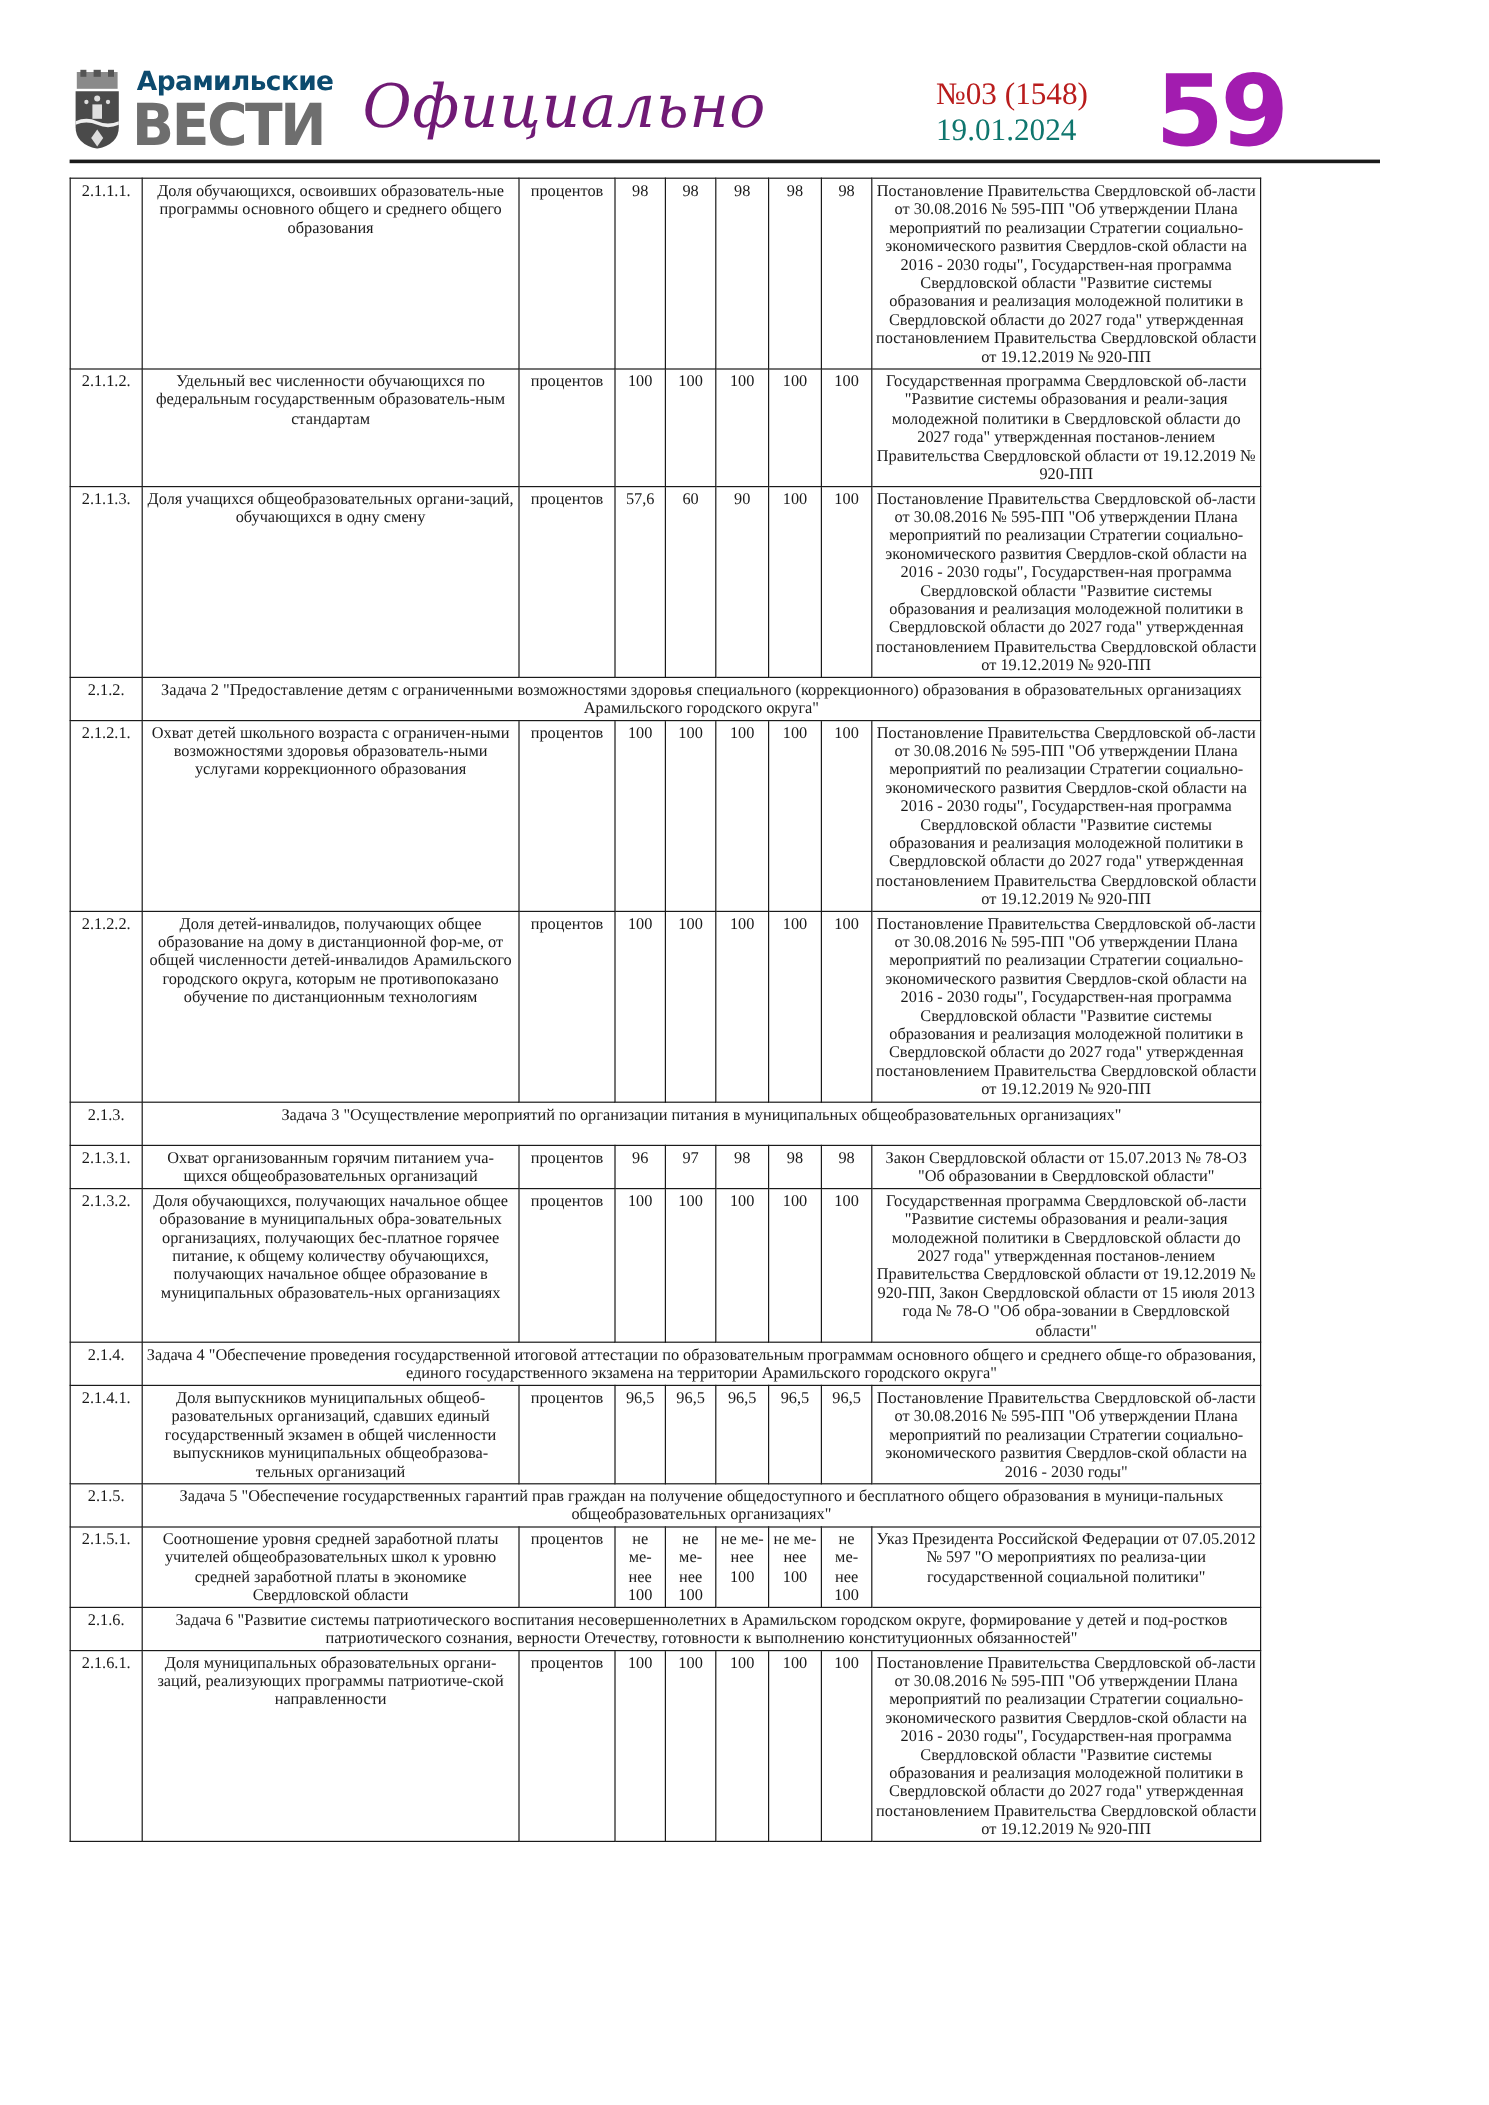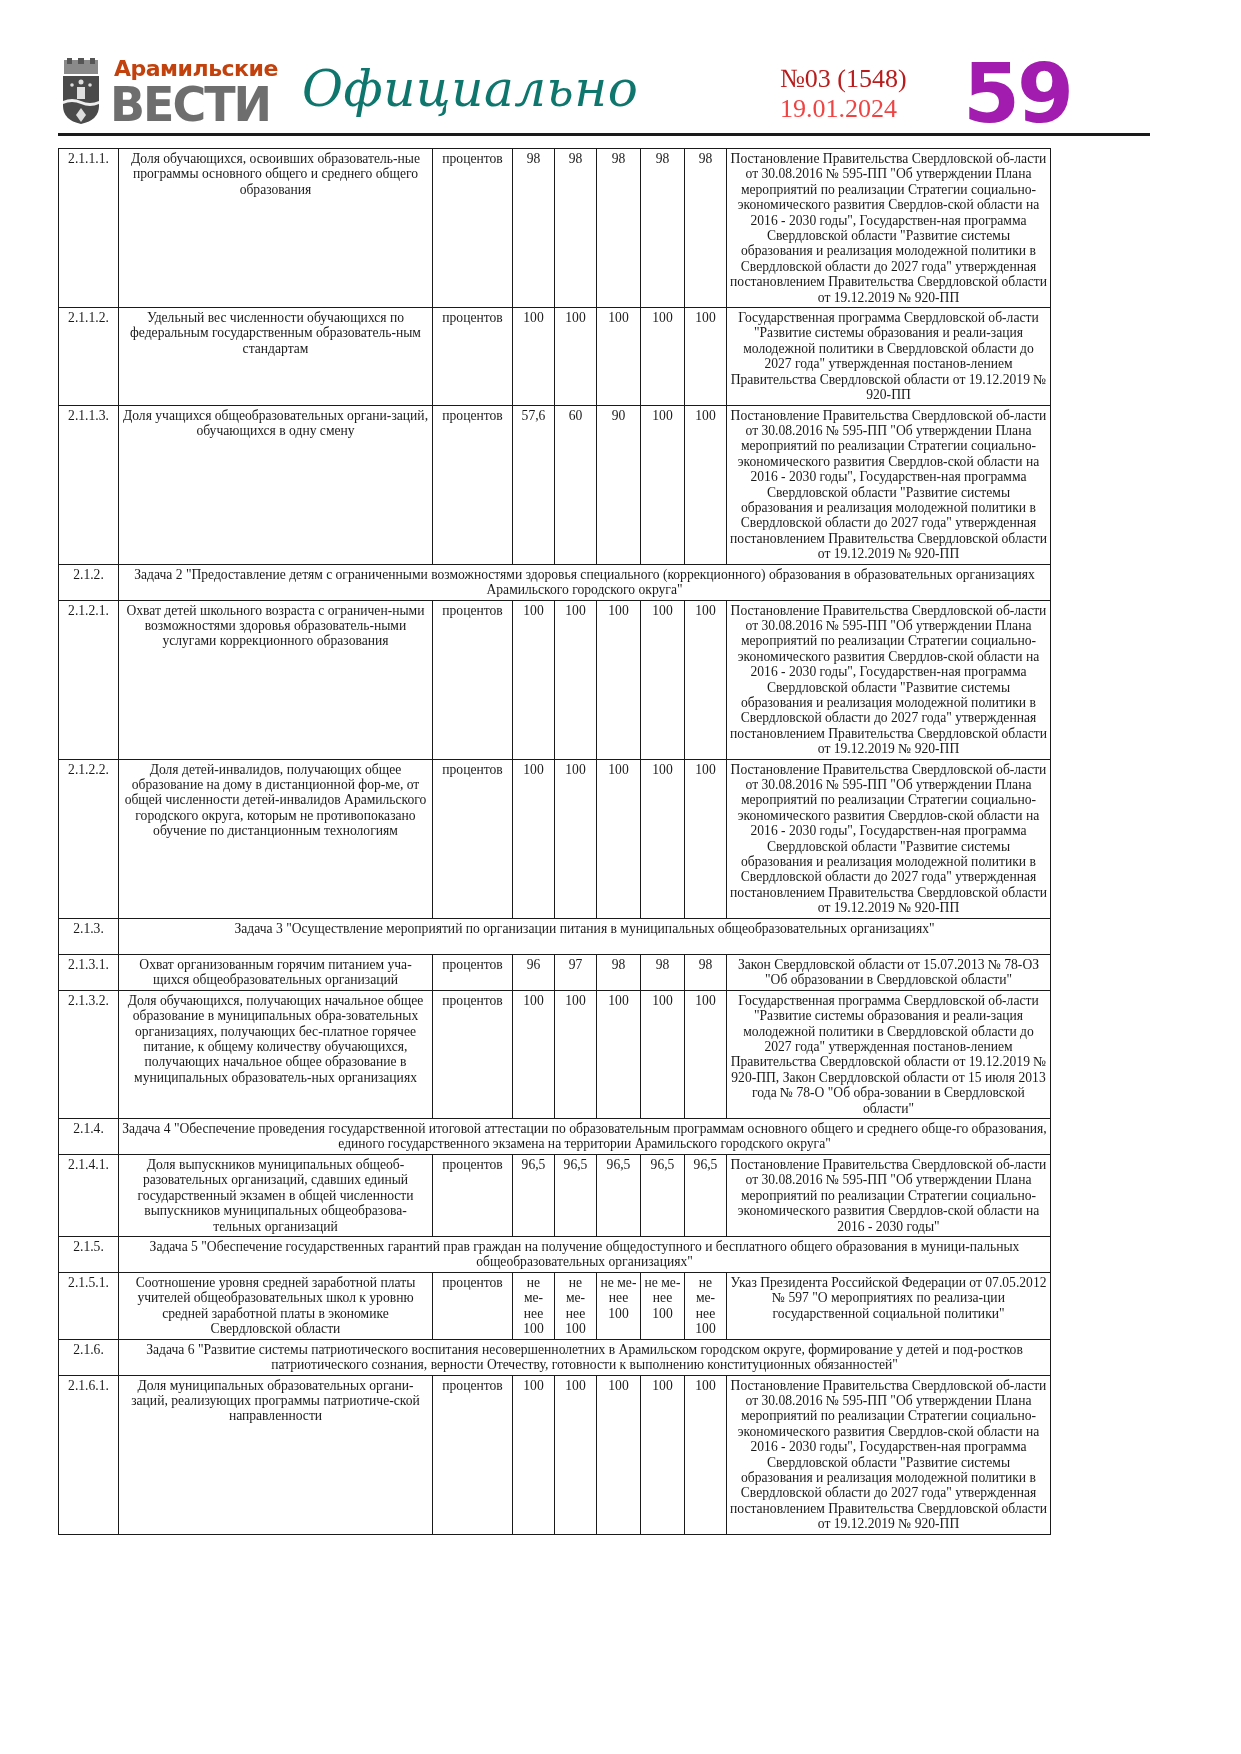--- a/index.html
+++ b/index.html
@@ -1,23 +1,23 @@
 <!DOCTYPE html>
 <html><head>
 <meta charset="utf-8">
 <style>
   html, body { margin: 0; padding: 0; background: #ffffff; }
   body { width: 1241px; height: 1754px; position: relative; overflow: hidden; font-family: "Liberation Serif", "DejaVu Serif", serif; color: #1a1a1a; }
   .header { position: absolute; left: 58px; top: 52px; width: 1092px; height: 80px; }
   .logo-emblem { position: absolute; left: 2px; top: 6px; width: 42px; height: 66px; }
-  .brand-top { position: absolute; left: 56px; top: 4px; font-family: "DejaVu Sans", sans-serif; font-size: 22px; font-weight: bold; color: #c2410c; letter-spacing: -0.5px; }
+  .brand-top { position: absolute; left: 56px; top: 4px; font-family: "DejaVu Sans", sans-serif; font-size: 22px; font-weight: bold; color: #0c4a6e; letter-spacing: -0.5px; }
   .brand-main { position: absolute; left: 52px; top: 24px; font-family: "DejaVu Sans", sans-serif; font-size: 46px; font-weight: bold; color: #6e6e6e; letter-spacing: -2px; transform: scaleY(1.05); transform-origin: top left; }
-  .section-title { position: absolute; left: 244px; top: 8px; font-family: "DejaVu Serif", serif; font-style: italic; font-size: 50px; color: #0f766e; letter-spacing: 0.5px; }
+  .section-title { position: absolute; left: 244px; top: 8px; font-family: "DejaVu Serif", serif; font-style: italic; font-size: 50px; color: #701a75; letter-spacing: 0.5px; }
   .issue-no { position: absolute; left: 722px; top: 12px; font-family: "Liberation Serif", serif; font-size: 26px; color: #b91c1c; }
-  .issue-date { position: absolute; left: 722px; top: 42px; font-family: "Liberation Serif", serif; font-size: 26px; color: #ef4444; }
+  .issue-date { position: absolute; left: 722px; top: 42px; font-family: "Liberation Serif", serif; font-size: 26px; color: #0f766e; }
   .page-number { position: absolute; left: 905px; top: -6px; font-family: "DejaVu Sans", sans-serif; font-weight: bold; font-size: 82px; color: #a21caf; letter-spacing: -3px; }
   .header-rule { position: absolute; left: 58px; top: 133px; width: 1092px; height: 3px; background: #1a1a1a; }
 
   table.indicators { position: absolute; left: 58px; top: 148px; width: 992px; border-collapse: collapse; table-layout: fixed; font-size: 13.6px; line-height: 15.4px; }
   table.indicators td { border: 1.6px solid #1a1a1a; vertical-align: top; padding: 2px 3px 2px 3px; text-align: center; }
   td.code { text-align: center; padding-left: 2px; padding-right: 2px; }
   td.name { padding-left: 6px; padding-right: 6px; }
   td.unit { padding-left: 2px; padding-right: 2px; }
   td.val { padding-left: 1px; padding-right: 1px; }
   td.src { padding-left: 5px; padding-right: 5px; }

